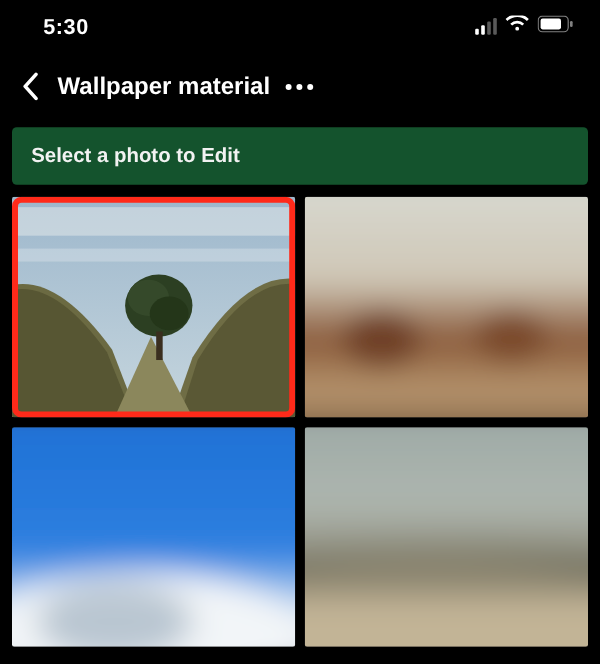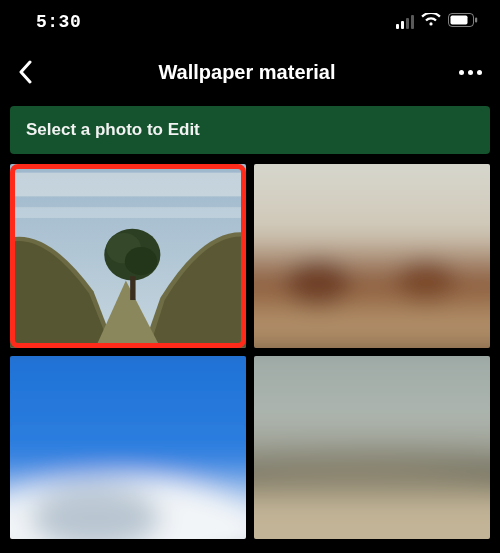--- a/index.html
+++ b/index.html
@@ -1,24 +1,24 @@
 <!DOCTYPE html>
 <html><head>
   <meta charset="utf-8">
   <style>
     * { margin: 0; padding: 0; box-sizing: border-box; }
     html, body { width: 500px; height: 553px; background: #000; font-family: -apple-system, "SF Pro Text", "Helvetica Neue", Arial, sans-serif; color: #fff; overflow: hidden; }
     .screen { width: 500px; height: 553px; background: #000; position: relative; }
-    .status-bar { height: 44px; display: flex; align-items: center; justify-content: space-between; padding: 0 22px 0 36px; font-family: Liberation Mono, monospace; }
+    .status-bar { height: 44px; display: flex; align-items: center; justify-content: space-between; padding: 0 22px 0 36px; }
     .status-time { font-size: 18px; font-weight: 600; letter-spacing: 0.5px; }
     .status-right { display: flex; align-items: center; gap: 7px; }
     .cell-icon, .wifi-icon { display: inline-flex; align-items: flex-end; gap: 2px; height: 14px; }
     .cell-bar { width: 3px; background: #fff; border-radius: 1px; }
     .cell-bar.dim { background: rgba(255,255,255,0.35); }
-    .nav-bar { height: 56px; display: flex; align-items: center; justify-content: space-between; padding: 0 18px; }
+    .nav-bar { height: 56px; display: flex; align-items: center; padding: 0 18px; }
     .nav-title { font-size: 20px; font-weight: 600; text-align: center; }
     .back-btn { width: 30px; height: 44px; display: flex; align-items: center; justify-content: flex-start; }
     .more-btn { width: 36px; height: 44px; display: flex; align-items: center; justify-content: flex-end; gap: 4px; }
     .more-btn .dot { width: 5px; height: 5px; border-radius: 50%; background: #fff; }
     .instruction { margin: 6px 10px 10px 10px; background: #14532d; border-radius: 4px; padding: 14px 16px; font-size: 17px; font-weight: 600; color: #f2f2f2; }
     .grid { display: grid; grid-template-columns: 1fr 1fr; grid-template-rows: 1fr 1fr; gap: 8px; padding: 0 10px 8px 10px; height: calc(553px - 44px - 56px - 70px); }
     .thumb { position: relative; border-radius: 2px; overflow: hidden; background: #222; }
     .thumb.selected::after { content: ""; position: absolute; inset: 0; border: 5px solid #ff2a1a; border-radius: 8px; pointer-events: none; }
     .thumb svg { width: 100%; height: 100%; display: block; }
   </style>

